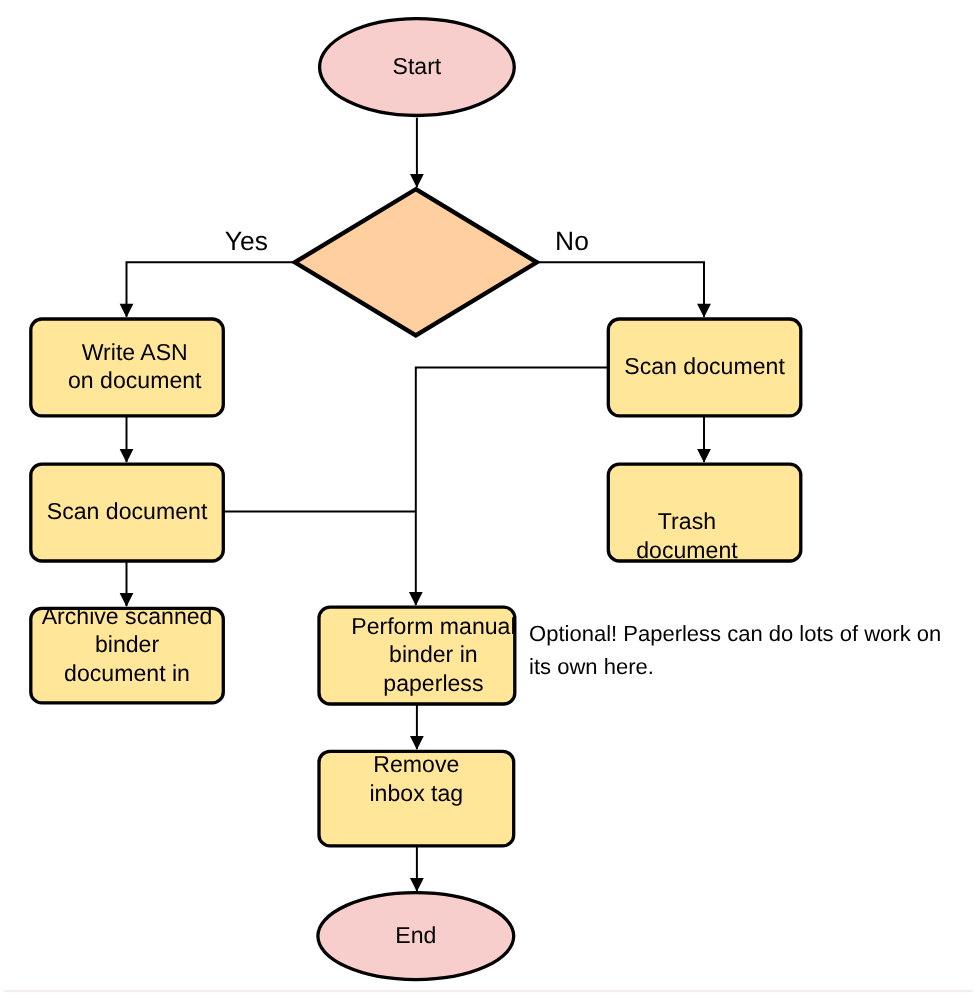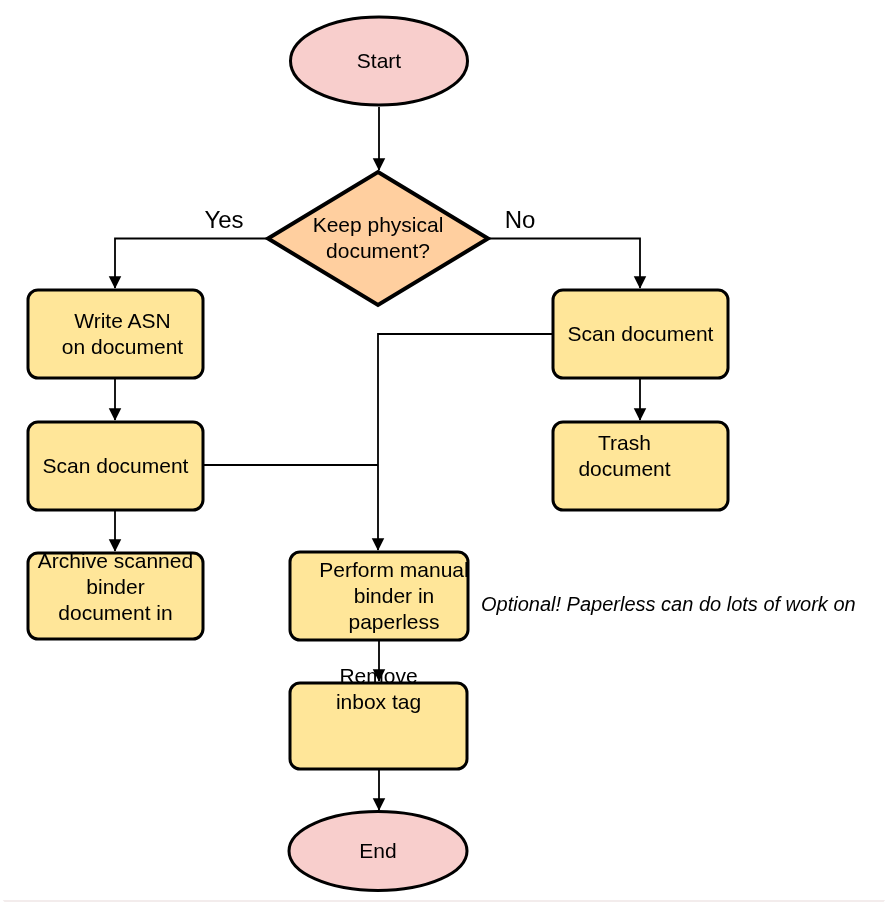--- a/index.html
+++ b/index.html
@@ -35,24 +35,23 @@
   .edge-label {
     position: absolute;
     text-align: center;
     font-size: 24px;
     line-height: 24px;
   }
 
   .annotation {
     position: absolute;
     left: 481px;
-    top: 589px;
+    top: 562px;
     width: 402px;
     font-size: 20px;
-    font-style: italic;
     line-height: 30px;
   }
   .annotation .ln { display: block; }
 
   .bottom-divider {
     position: absolute;
     left: 0;
     top: 900px;
     width: 888px;
     height: 2px;
@@ -93,26 +92,20 @@
     <rect class="shape rect-shape" x="290" y="683" width="177" height="86" rx="10" fill="#ffe699"></rect>
     <ellipse class="shape ellipse-shape" cx="378" cy="851" rx="89" ry="39.5" fill="#f8cecc"></ellipse>
   </svg>
 
   <div class="node-label" style="left:289px;top:17px;width:180px;height:88px">
     <div>
         <span class="ln">Start</span>
       </div>
   </div>
 
-  <div class="node-label" style="left:276px;top:204px;width:204px;height:68px">
-    <div>
-      <span class="ln">Keep physical</span>
-      <span class="ln">document?</span>
-    </div>
-  </div>
 
   <div class="node-label" style="left:28px;top:290px;width:189px;height:88px">
     <div>
       <span class="ln">Write ASN</span>
       <span class="ln">on document</span>
     </div>
   </div>
 
   <div class="node-label" style="left:28px;top:422px;width:175px;height:88px">
     <div>
@@ -127,48 +120,49 @@
       <span class="ln">document in</span>
     </div>
   </div>
 
   <div class="node-label" style="left:553px;top:290px;width:175px;height:88px">
     <div>
         <span class="ln">Scan document</span>
       </div>
   </div>
 
-  <div class="node-label" style="left:553px;top:412px;width:143px;height:88px">
+  <div class="node-label" style="left:553px;top:444px;width:143px;height:88px">
     <div>
         <span class="ln">Trash document</span>
       </div>
   </div>
 
   <div class="node-label" style="left:305px;top:552px;width:178px;height:88px">
     <div>
       <span class="ln">Perform manual</span>
       <span class="ln">binder in</span>
       <span class="ln">paperless</span>
     </div>
   </div>
 
-  <div class="node-label" style="left:290px;top:646px;width:177px;height:86px">
+  <div class="node-label" style="left:290px;top:666px;width:177px;height:86px">
     <div>
       <span class="ln">Remove</span>
       <span class="ln">inbox tag</span>
     </div>
   </div>
 
   <div class="node-label" style="left:288px;top:812px;width:180px;height:78px">
     <div>
         <span class="ln">End</span>
       </div>
   </div>
 
   <div class="edge-label" style="left:198px;top:208px;width:52px">Yes</div>
   <div class="edge-label" style="left:494px;top:208px;width:52px">No</div>
 
   <div class="annotation">
     <span class="ln">Optional! Paperless can do lots of work on</span>
+    <span class="ln">its own here.</span>
   </div>
 
   <div class="bottom-divider"></div>
 </div>
 
 </body></html>

